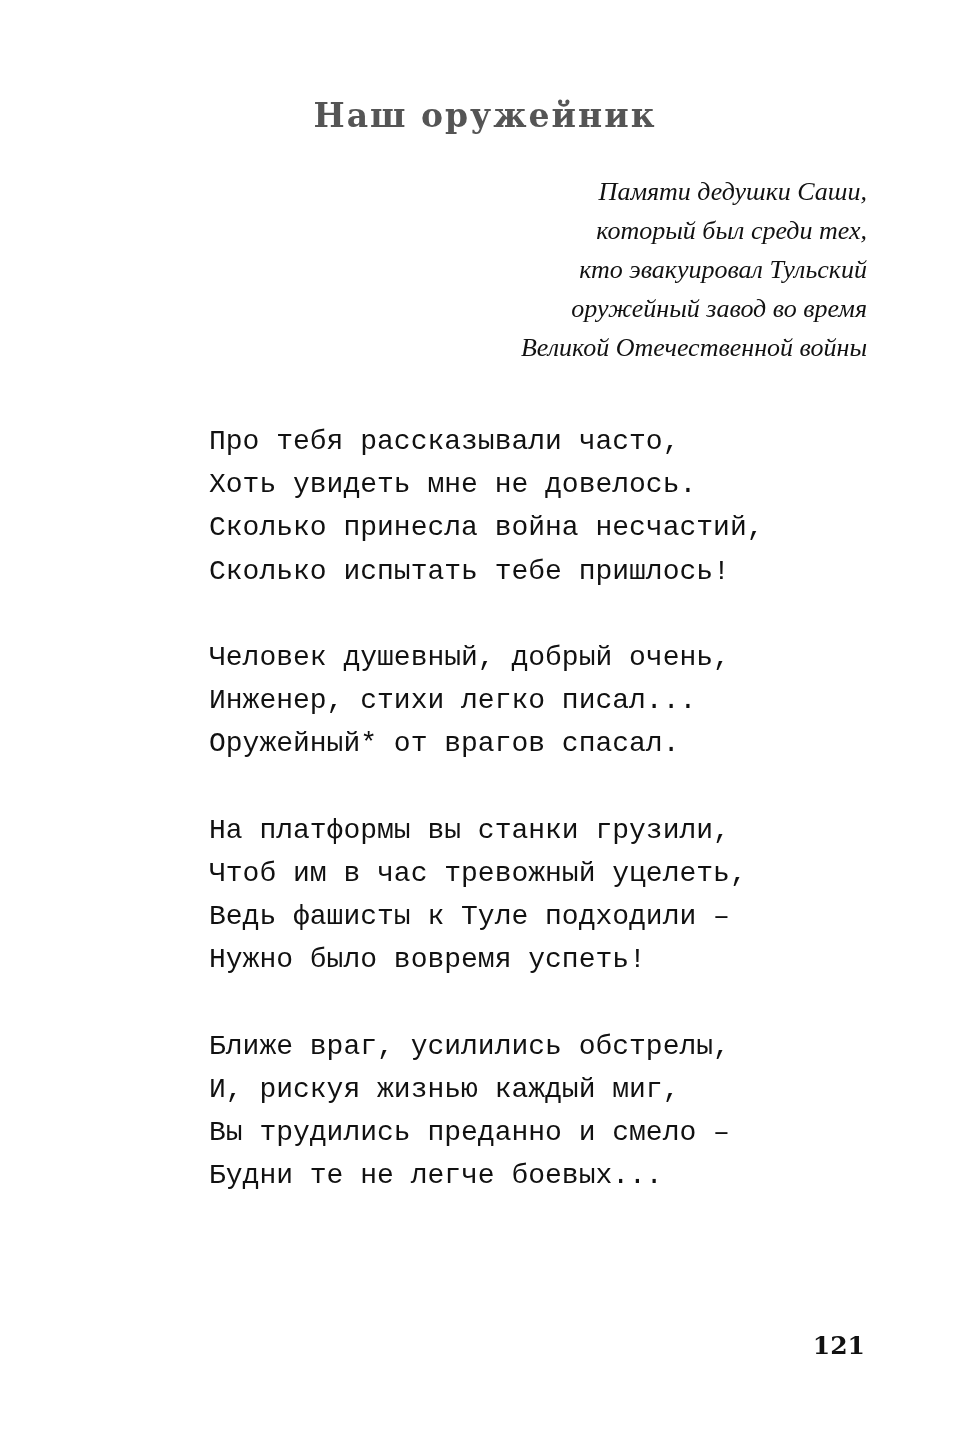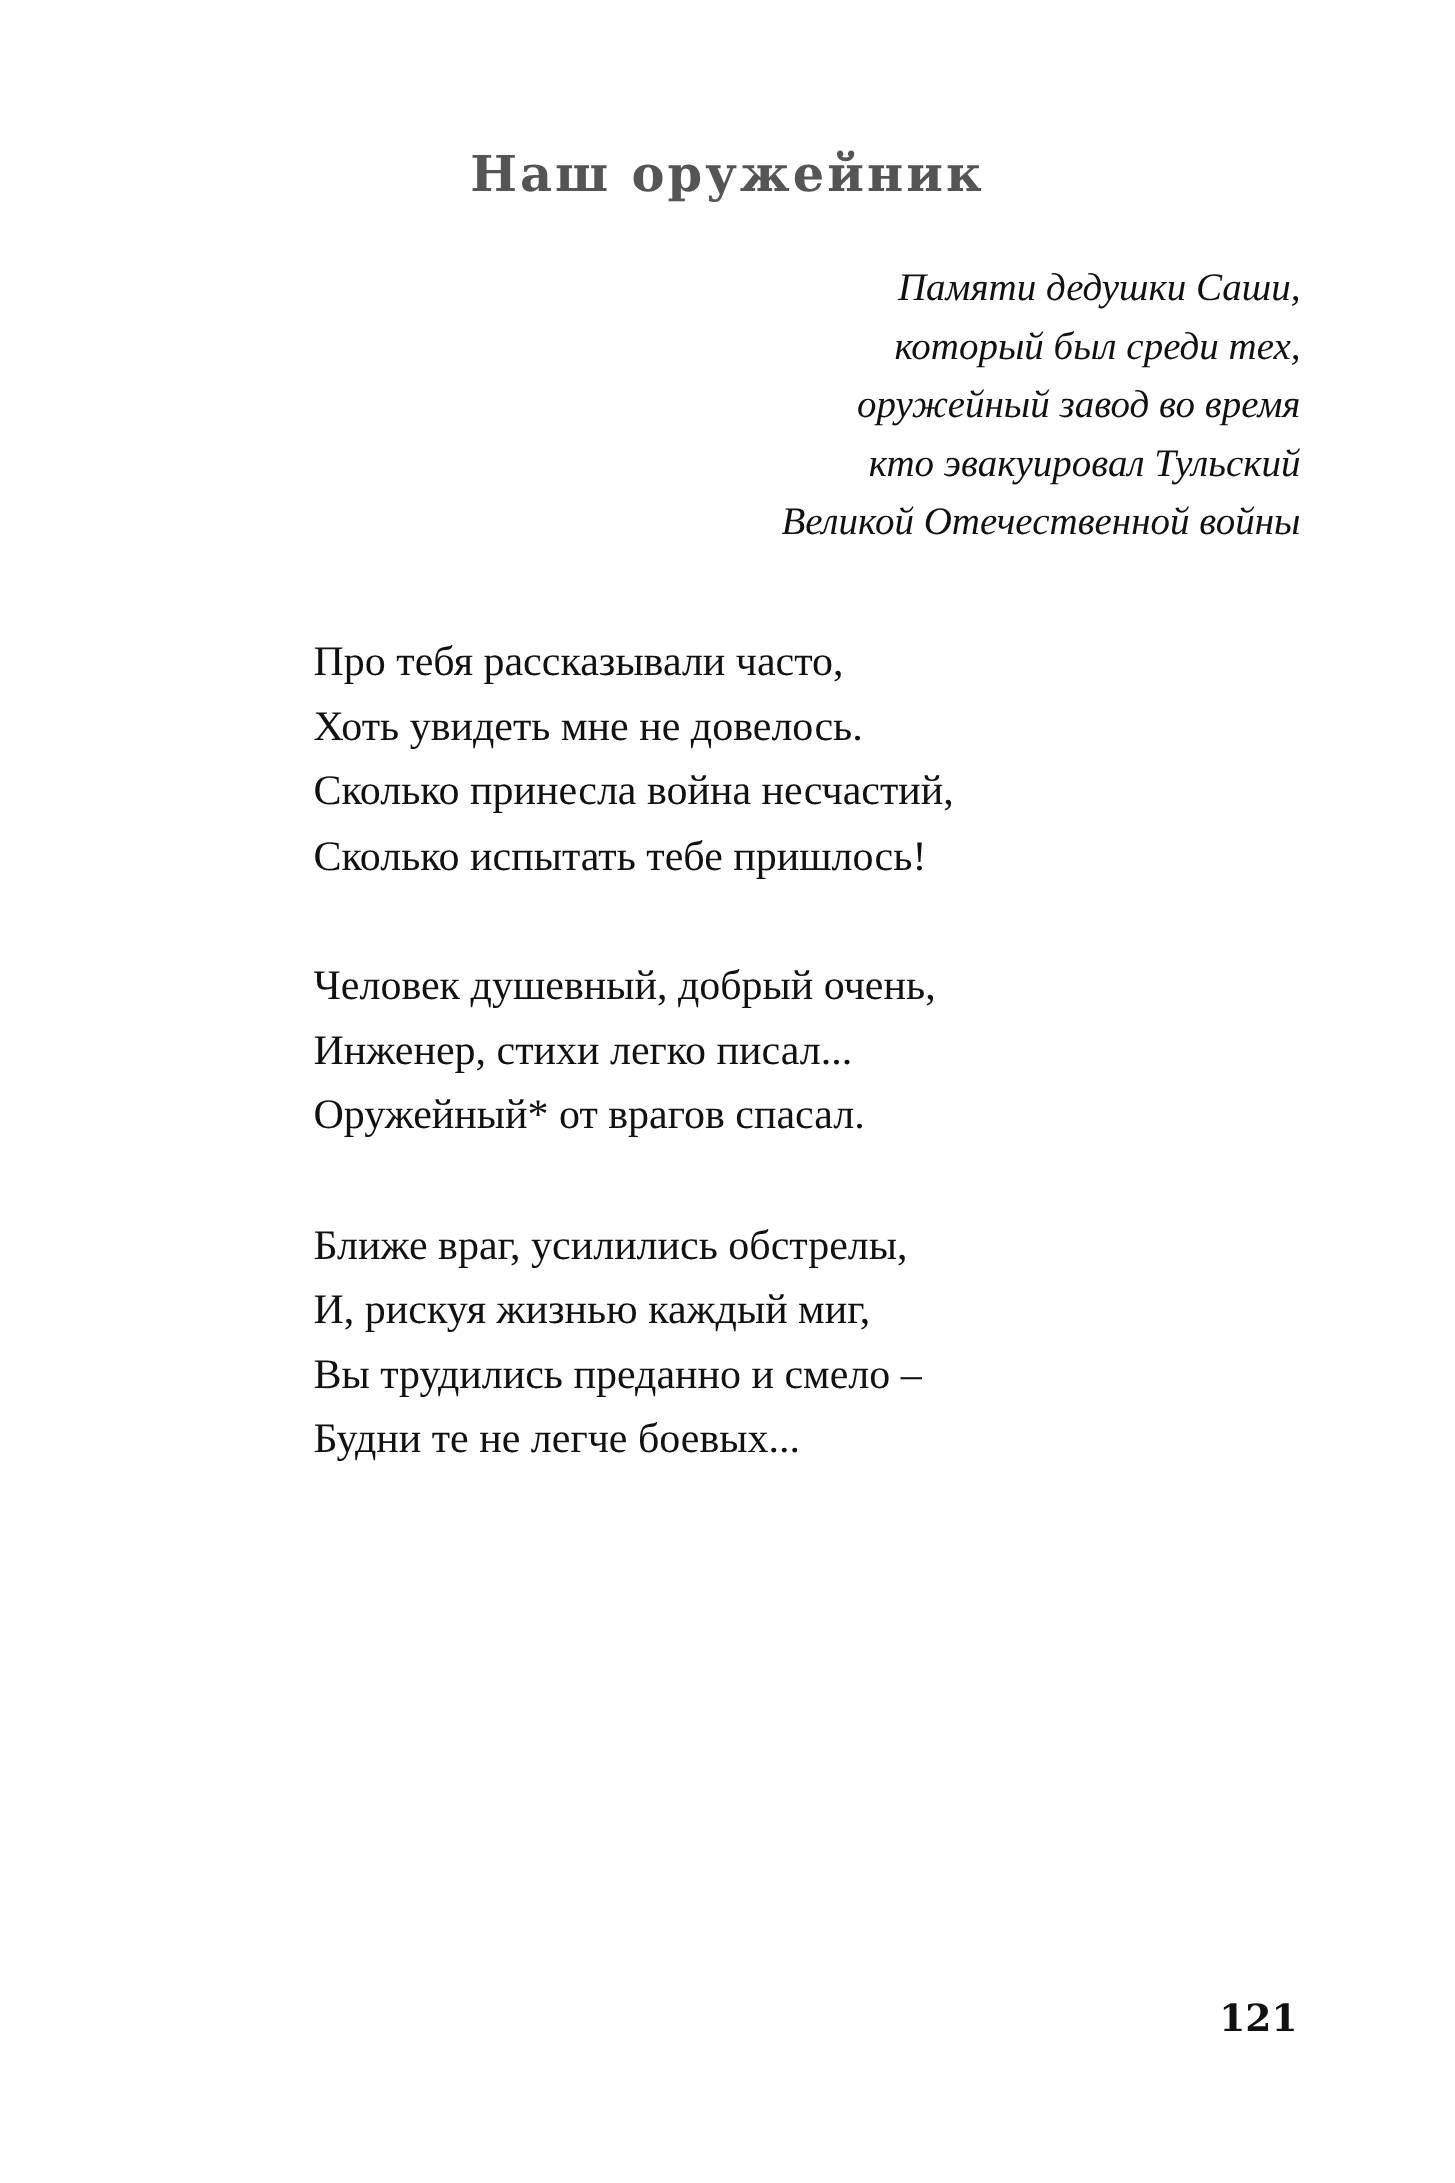--- a/index.html
+++ b/index.html
@@ -37,21 +37,21 @@
       font-style: italic;
       font-size: 26px;
       line-height: 39px;
       color: #111111;
     }
     .epigraph div { white-space: nowrap; }
     .poem {
       position: absolute;
       top: 420px;
       left: 209px;
-      font-family: Liberation Serif, serif;
+      font-family: Liberation Mono, monospace;
       font-size: 28px;
       line-height: 43.2px;
       color: #111111;
     }
     .stanza { margin-bottom: 43.2px; }
     .stanza div { white-space: nowrap; }
     .page-number {
       position: absolute;
       top: 1331px;
       right: 105px;
@@ -62,38 +62,44 @@
     }
   </style>
 </head>
 <body>
 
 <h1 class="title">Наш оружейник</h1>
 
 <div class="epigraph">
   <div>Памяти дедушки Саши,</div>
   <div>который был среди тех,</div>
+  <div>кто эвакуировал Тульский</div>
   <div>оружейный завод во время</div>
-  <div>кто эвакуировал Тульский</div>
   <div>Великой Отечественной войны</div>
 </div>
 
 <div class="poem">
   <div class="stanza">
     <div>Про тебя рассказывали часто,</div>
     <div>Хоть увидеть мне не довелось.</div>
     <div>Сколько принесла война несчастий,</div>
     <div>Сколько испытать тебе пришлось!</div>
   </div>
   <div class="stanza">
     <div>Человек душевный, добрый очень,</div>
     <div>Инженер, стихи легко писал...</div>
     <div>Оружейный* от врагов спасал.</div>
   </div>
   <div class="stanza">
+    <div>На платформы вы станки грузили,</div>
+    <div>Чтоб им в час тревожный уцелеть,</div>
+    <div>Ведь фашисты к Туле подходили –</div>
+    <div>Нужно было вовремя успеть!</div>
+  </div>
+  <div class="stanza">
     <div>Ближе враг, усилились обстрелы,</div>
     <div>И, рискуя жизнью каждый миг,</div>
     <div>Вы трудились преданно и смело –</div>
     <div>Будни те не легче боевых...</div>
   </div>
 </div>
 
 <div class="page-number">121</div>
 
 </body></html>

